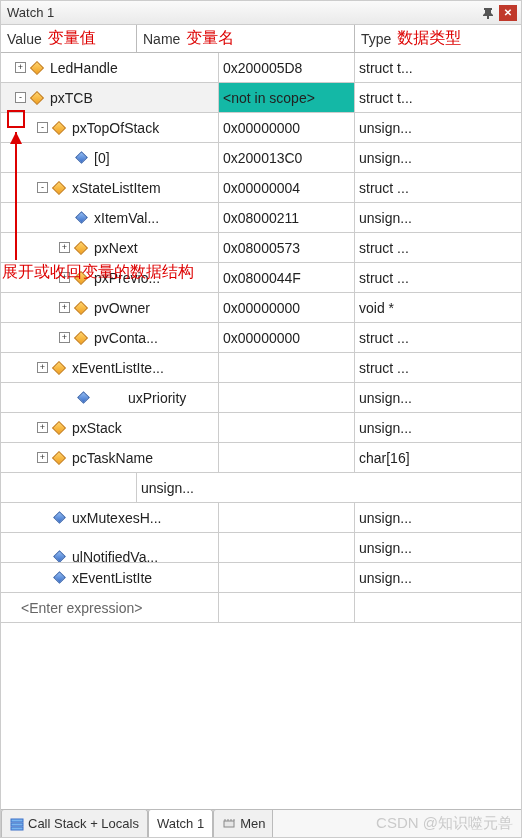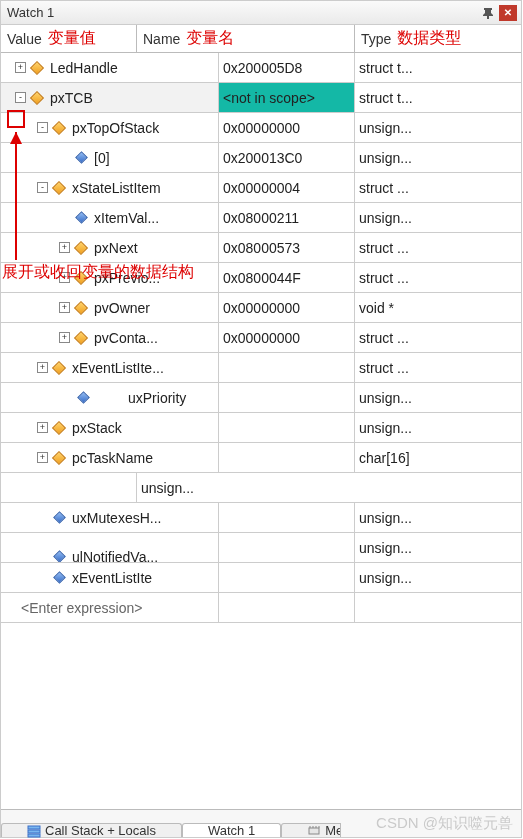--- a/index.html
+++ b/index.html
@@ -29,21 +29,21 @@
   .row.selected .cell.val{ background:#14b8a6; }
   .tree-pad { display:flex; align-items:center; height:100%; }
   .exp { width:11px; height:11px; border:1px solid #888; display:flex; align-items:center; justify-content:center; font-size:9px; line-height:1; color:#333; margin-right:4px; background:#fff; cursor:pointer; }
   .exp.blank { border:0; background:transparent; }
   .ico { width:14px; height:14px; margin-right:4px; display:inline-flex; align-items:center; justify-content:center; }
   .ico-struct { transform:rotate(45deg); width:10px; height:10px; background:linear-gradient(135deg,#ffd36b,#f0a020); border:1px solid #c07000; }
   .ico-var { transform:rotate(45deg); width:9px; height:9px; background:linear-gradient(135deg,#8fbaf3,#3a6fc8); border:1px solid #2a5aa8; }
   .varname { padding-left:2px; }
   .enter { color:#666; padding-left:20px; }
   .tabs { display:flex; height:28px; border-top:1px solid #bbb; background:#f7f7f7; align-items:flex-end; margin-top:auto; }
-  .tab { height:14px; padding:0 25px; border:1px solid #bbb; border-bottom:0; margin-top:4px; display:flex; align-items:center; gap:4px; font-size:13px; background:#f0f0f0; color:#333; border-radius:3px 3px 0 0; }
+  .tab { height:28px; padding:0 8px; border:1px solid #bbb; border-bottom:0; margin-top:4px; display:flex; align-items:center; gap:4px; font-size:13px; background:#f0f0f0; color:#333; border-radius:3px 3px 0 0; }
   .tab.active { background:#fff; }
   .tab .ticon{ width:14px; height:14px; display:inline-flex; align-items:center; justify-content:center; }
   .watermark { position:absolute; right:10px; bottom:6px; color:#bbb; font-size:15px; opacity:0.75; pointer-events:none; }
   .redbox { position:absolute; width:18px; height:18px; border:2px solid #d00; left:7px; top:110px; pointer-events:none; }
   .arrow-svg { position:absolute; left:0; top:0; pointer-events:none; }
   .arrow-label { position:absolute; color:#d00; font-size:16px; font-family:"SimSun","宋体",serif; left:2px; top:262px; white-space:nowrap; }
 </style>
 </head>
 <body>
 

